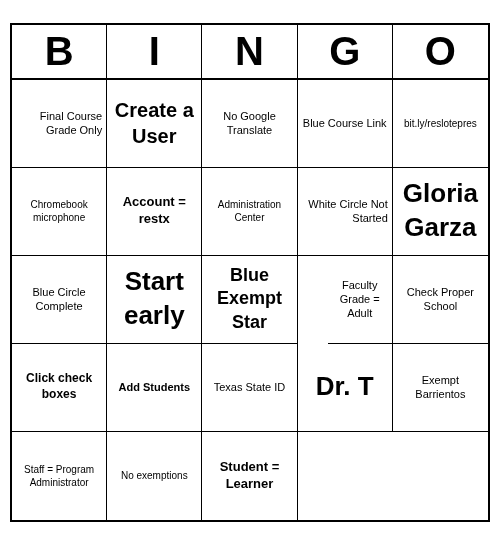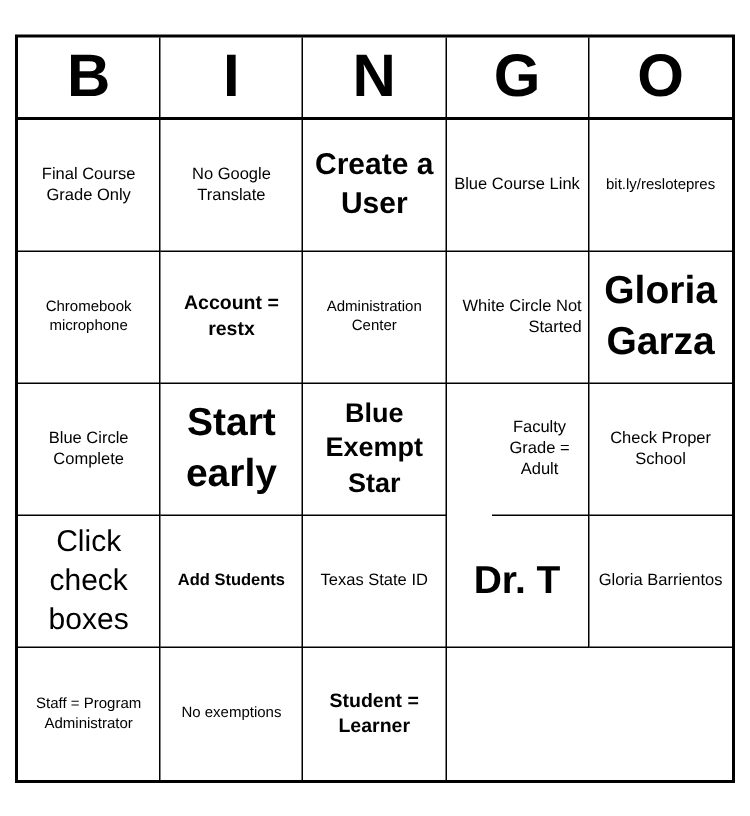--- a/index.html
+++ b/index.html
@@ -55,37 +55,37 @@
 
 <div class="bingo-card">
   <div class="bingo-header">
   <div class="bingo-header-cell">B</div>
       <div class="bingo-header-cell">I</div>
       <div class="bingo-header-cell">N</div>
       <div class="bingo-header-cell">G</div>
       <div class="bingo-header-cell">O</div>
     </div>
   <div class="bingo-grid">
-  <div class="bingo-cell" style="font-size: 11px; font-weight: normal;">Final Course Grade Only</div>
+  <div class="bingo-cell" style="font-size: 11px; font-weight: normal; text-align: right;">Final Course Grade Only</div>
+      <div class="bingo-cell" style="font-size: 20px; font-weight: bold;">Create a User</div>
       <div class="bingo-cell" style="font-size: 11px; font-weight: normal;">No Google Translate</div>
-      <div class="bingo-cell" style="font-size: 20px; font-weight: bold;">Create a User</div>
       <div class="bingo-cell" style="font-size: 11px; font-weight: normal;">Blue Course Link</div>
       <div class="bingo-cell" style="font-size: 10px; font-weight: normal; text-align: right;">bit.ly/reslotepres</div>
       <div class="bingo-cell" style="font-size: 10px; font-weight: normal;">Chromebook microphone</div>
       <div class="bingo-cell" style="font-size: 13px; font-weight: bold;">Account = restx</div>
       <div class="bingo-cell" style="font-size: 10px; font-weight: normal;">Administration Center</div>
       <div class="bingo-cell" style="font-size: 11px; font-weight: normal; text-align: right;">White Circle Not Started</div>
       <div class="bingo-cell" style="font-size: 26px; font-weight: bold;">Gloria Garza</div>
       <div class="bingo-cell" style="font-size: 11px; font-weight: normal;">Blue Circle Complete</div>
       <div class="bingo-cell" style="font-size: 26px; font-weight: bold;">Start early</div>
       <div class="bingo-cell" style="font-size: 18px; font-weight: bold;">Blue Exempt Star</div>
       <div class="bingo-cell" style="font-size: 11px; font-weight: normal; margin-left: 30px;">Faculty Grade = Adult</div>
       <div class="bingo-cell" style="font-size: 11px; font-weight: normal;">Check Proper School</div>
-      <div class="bingo-cell" style="font-size: 20px; font-weight: normal;">Click check boxes</div>
+      <div class="bingo-cell" style="font-size: 12px; font-weight: bold;">Click check boxes</div>
       <div class="bingo-cell" style="font-size: 11px; font-weight: bold;">Add Students</div>
       <div class="bingo-cell" style="font-size: 11px; font-weight: normal;">Texas State ID</div>
       <div class="bingo-cell" style="font-size: 26px; font-weight: bold;">Dr. T</div>
-      <div class="bingo-cell" style="font-size: 11px; font-weight: normal;">Gloria Barrientos</div>
+      <div class="bingo-cell" style="font-size: 11px; font-weight: normal;">Exempt Barrientos</div>
       <div class="bingo-cell" style="font-size: 10px; font-weight: normal;">Staff = Program Administrator</div>
       <div class="bingo-cell" style="font-size: 10px; font-weight: normal;">No exemptions</div>
       <div class="bingo-cell" style="font-size: 13px; font-weight: bold;">Student = Learner</div>
     </div>
 </div>
 
 </body></html>

